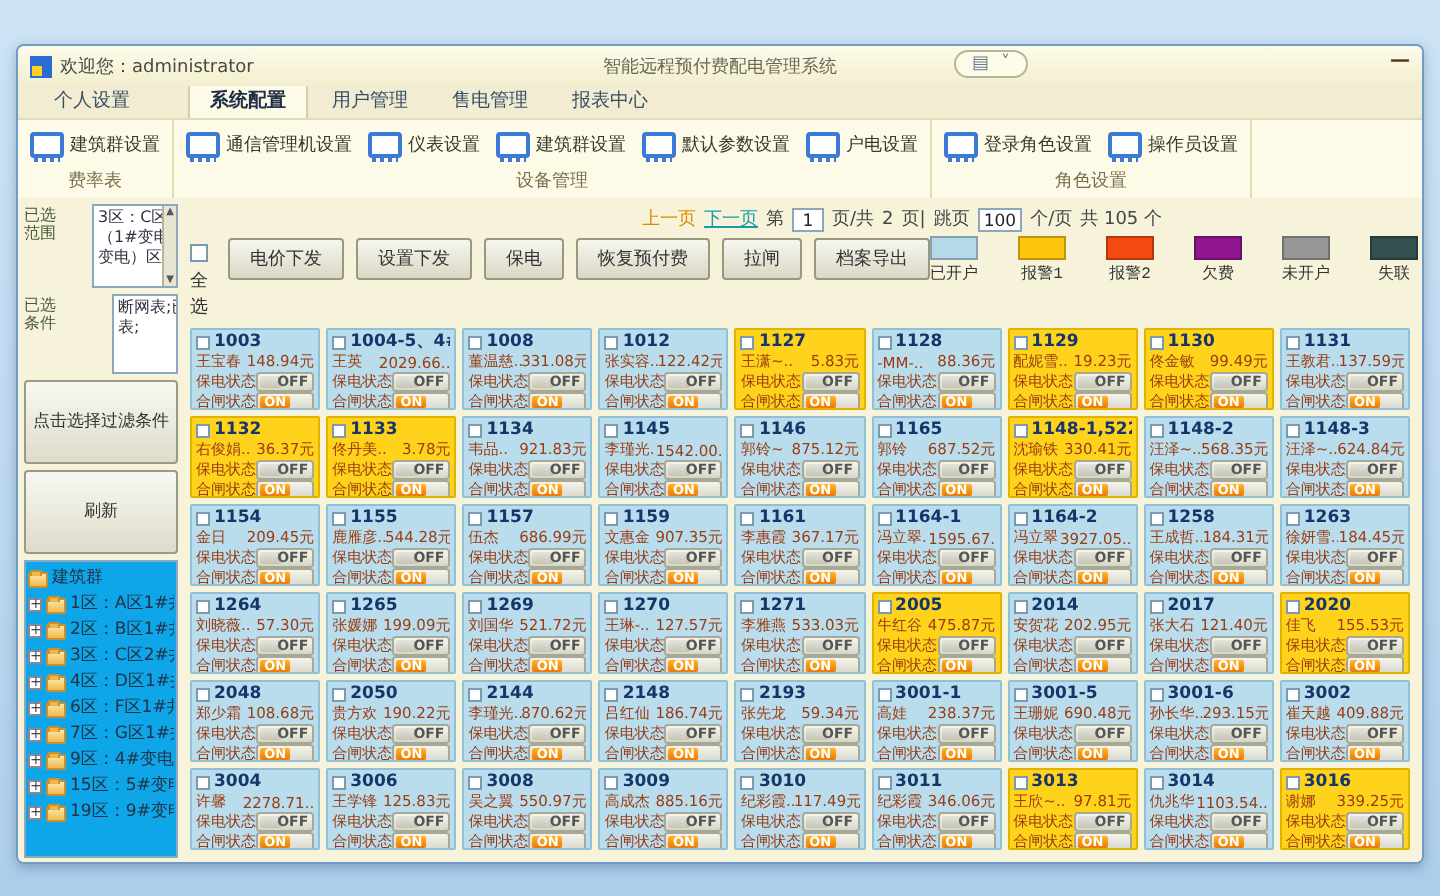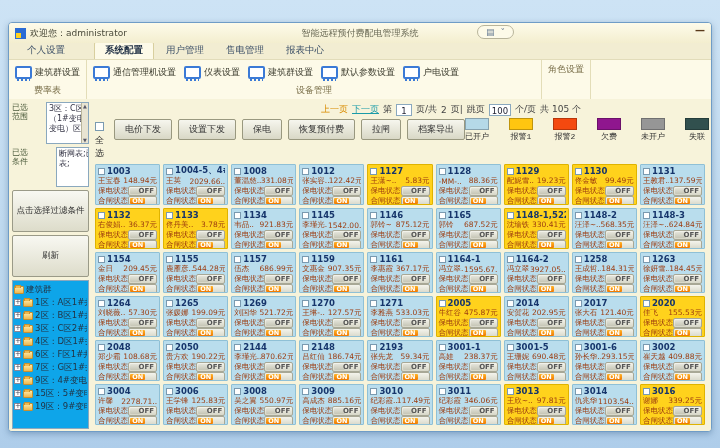--- a/index.html
+++ b/index.html
@@ -164,20 +164,31 @@
           <span class="rlbl">默认参数设置</span>
         </div>
           <div class="rbtn">
           <span class="ricon"></span>
           <span class="rlbl">户电设置</span>
         </div>
         </div>
       <div class="rgrouplbl">设备管理</div>
     </div>
     <div class="rgroup">
+      <div class="rbtns">
+
+      <div class="rbtn">
+          <span class="ricon"></span>
+          <span class="rlbl">登录角色设置</span>
+        </div>
+          <div class="rbtn">
+          <span class="ricon"></span>
+          <span class="rlbl">操作员设置</span>
+        </div>
+        </div>
       <div class="rgrouplbl">角色设置</div>
     </div>
     <div style="flex:0 0 120px;"></div>
   </div>
 
   <div class="doctabs">
 
   <span class="dtab">
       <span>欢迎</span>
       <span class="dclose">×</span>

